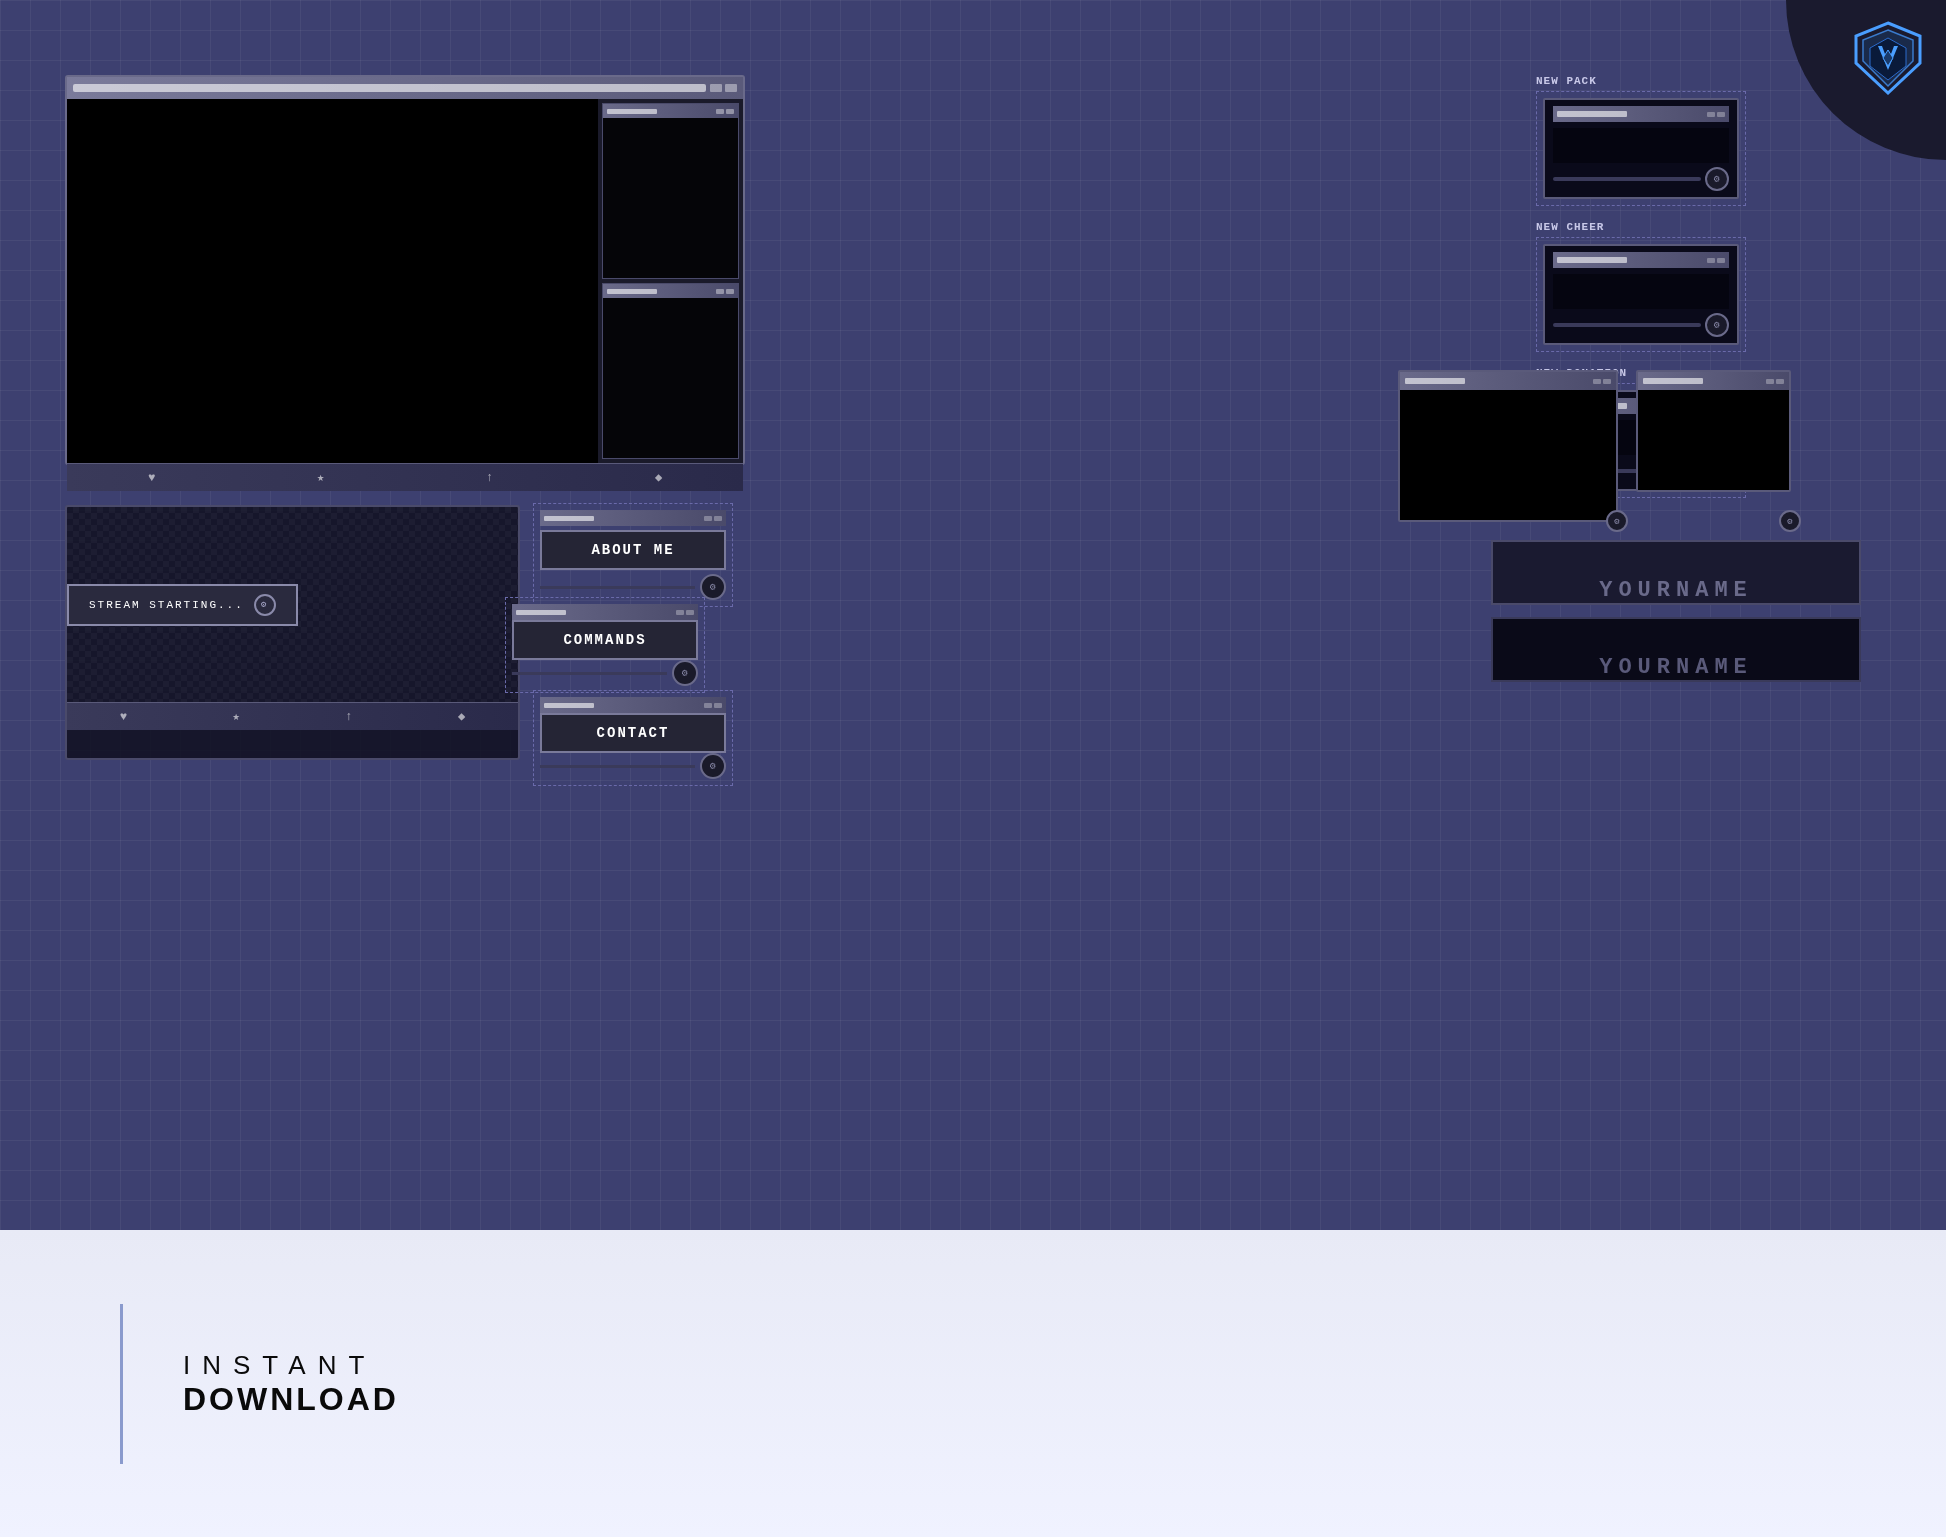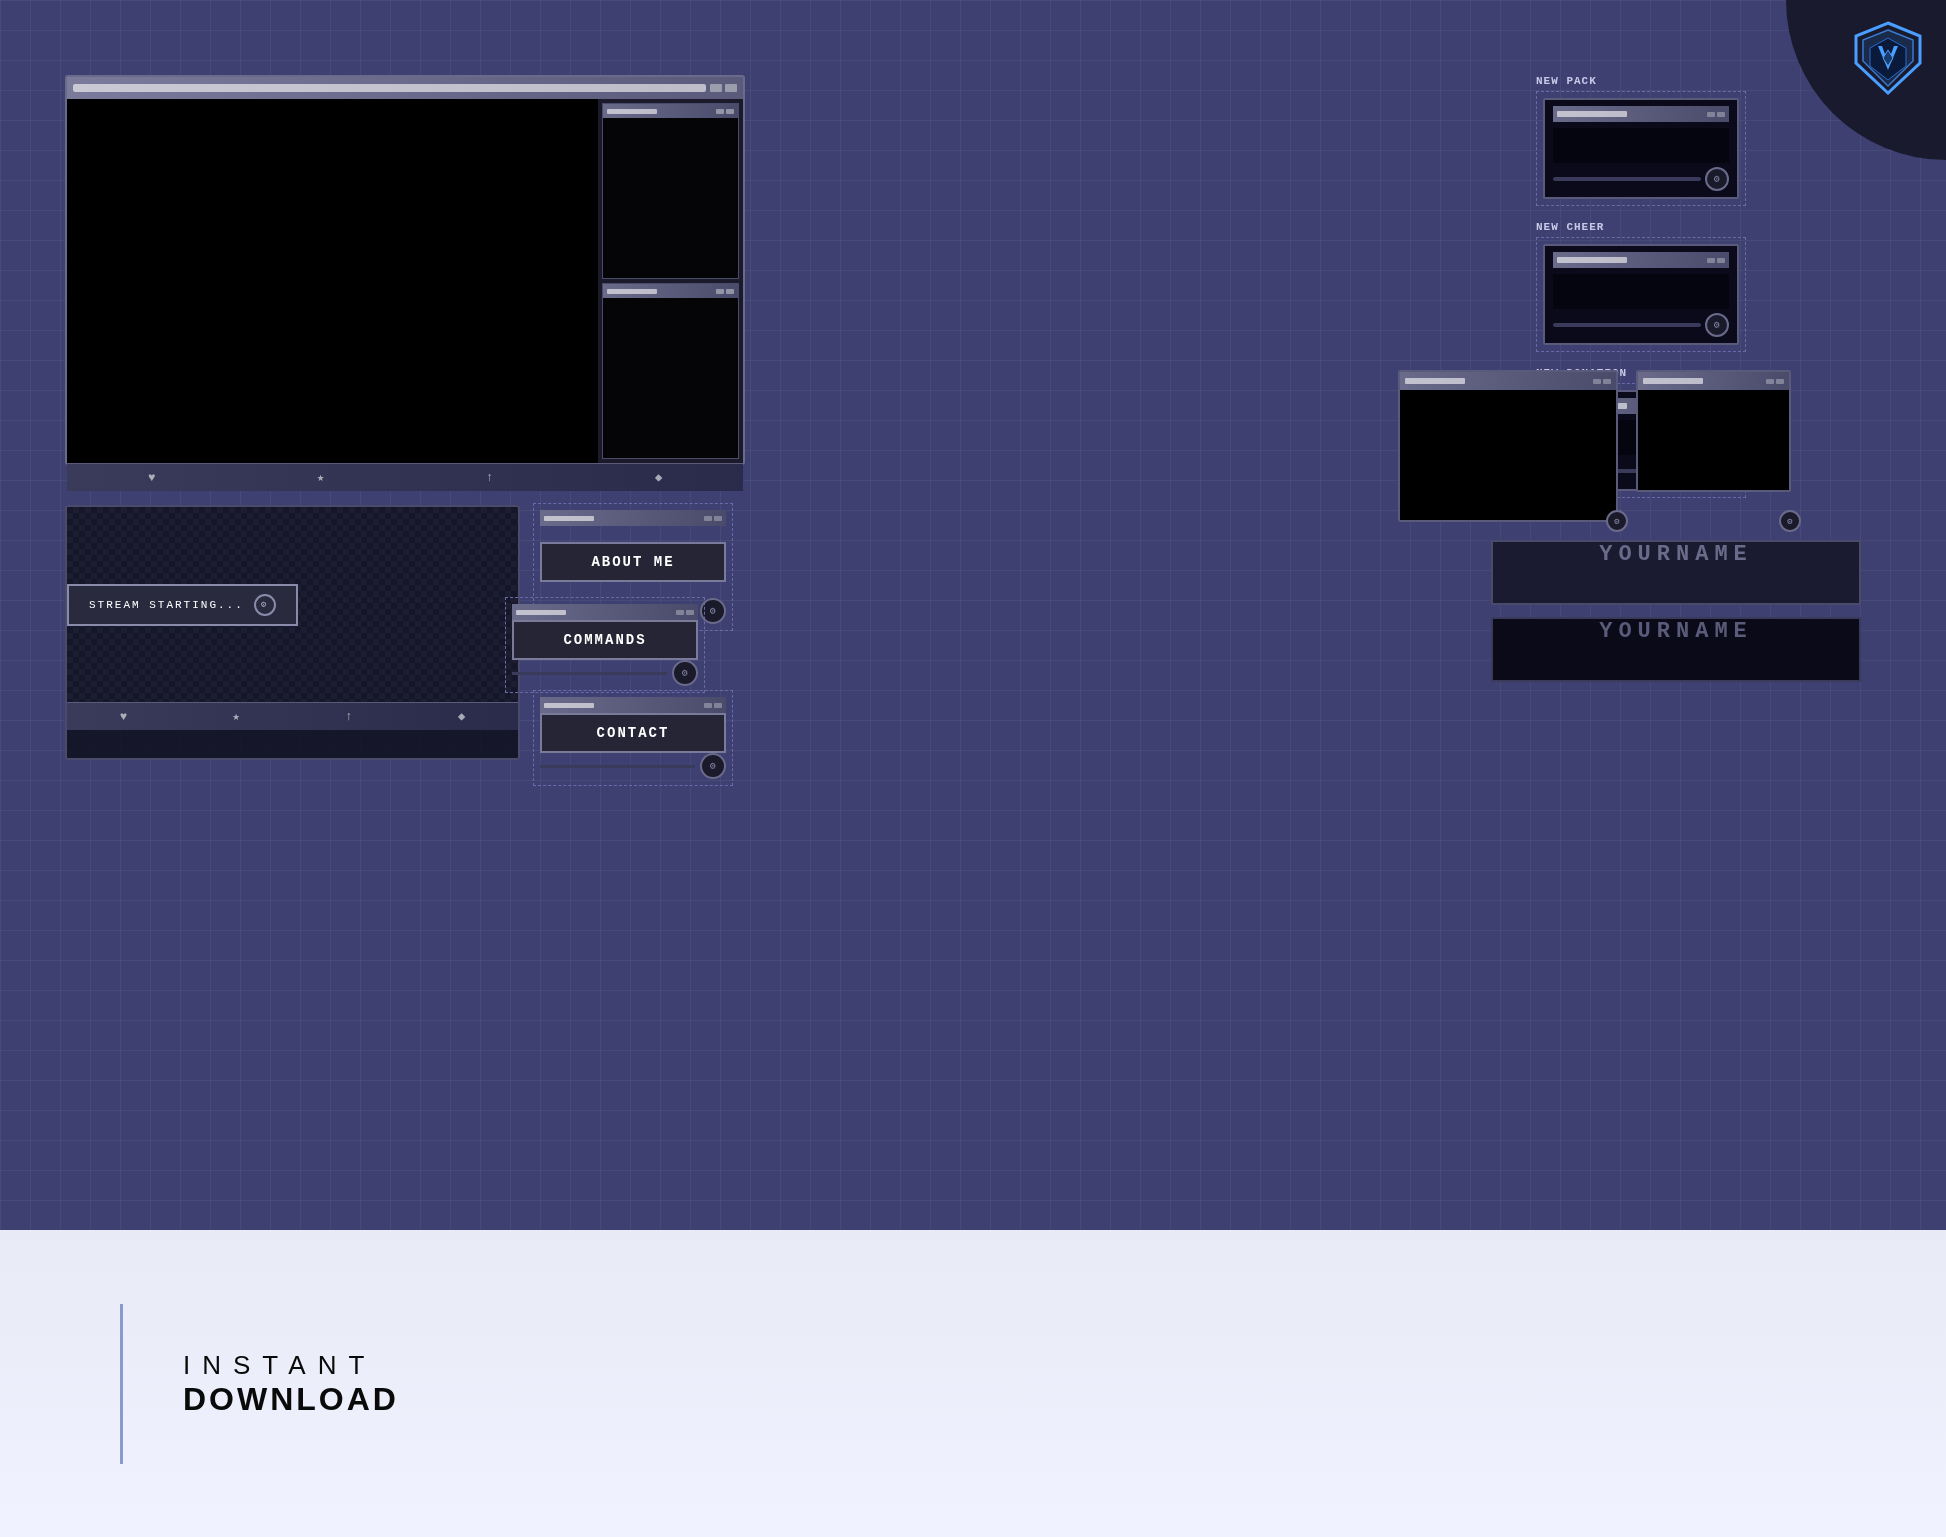--- a/index.html
+++ b/index.html
@@ -307,21 +307,21 @@
       font-size: 9px;
       background: #1a1a2a;
       position: absolute;
     }
 
     .ps-dashed {
       border: 1px dashed #6a6aaa;
       padding: 5px;
       display: flex;
       flex-direction: column;
-      gap: 16px;
+      gap: 4px;
     }
 
     .ps-titlebar {
       height: 16px;
       background: linear-gradient(90deg, #6a6a8a, #4a4a6a);
       display: flex;
       align-items: center;
       padding: 0 4px;
       gap: 3px;
     }
@@ -442,21 +442,21 @@
       right: 85px;
       top: 540px;
     }
 
     .nameplate {
       width: 370px;
       height: 65px;
       background: #0a0a1a;
       border: 2px solid #3a3a5a;
       display: flex;
-      align-items: flex-start;
+      align-items: flex-end;
       justify-content: center;
       margin-bottom: 12px;
     }
 
     .nameplate-text {
       color: #5a5a7a;
       font-family: 'Courier New', monospace;
       font-size: 22px;
       font-weight: bold;
       letter-spacing: 6px;

